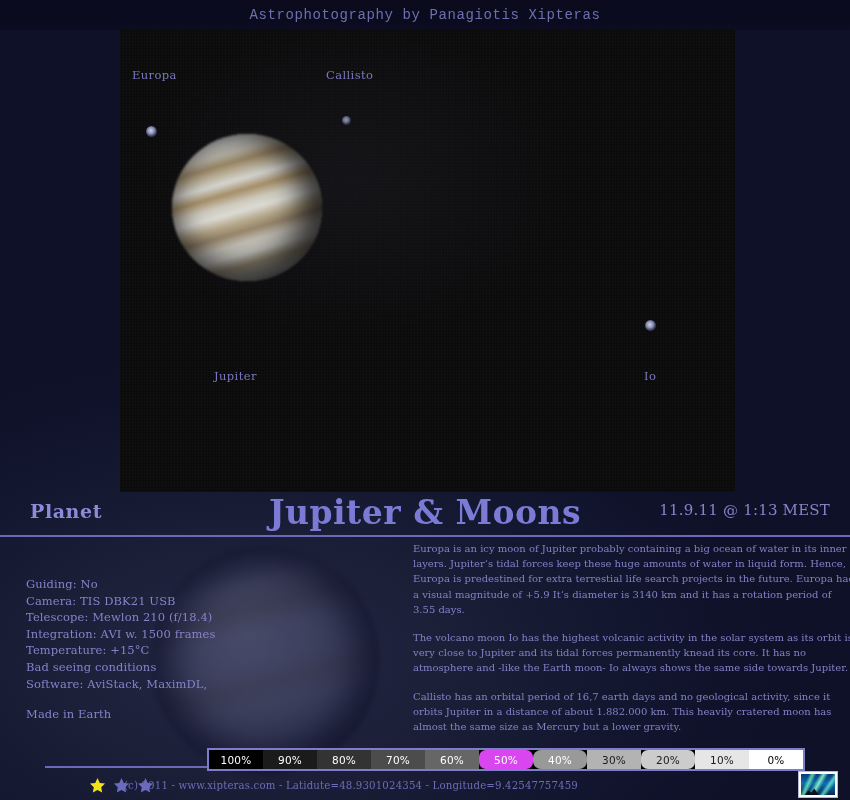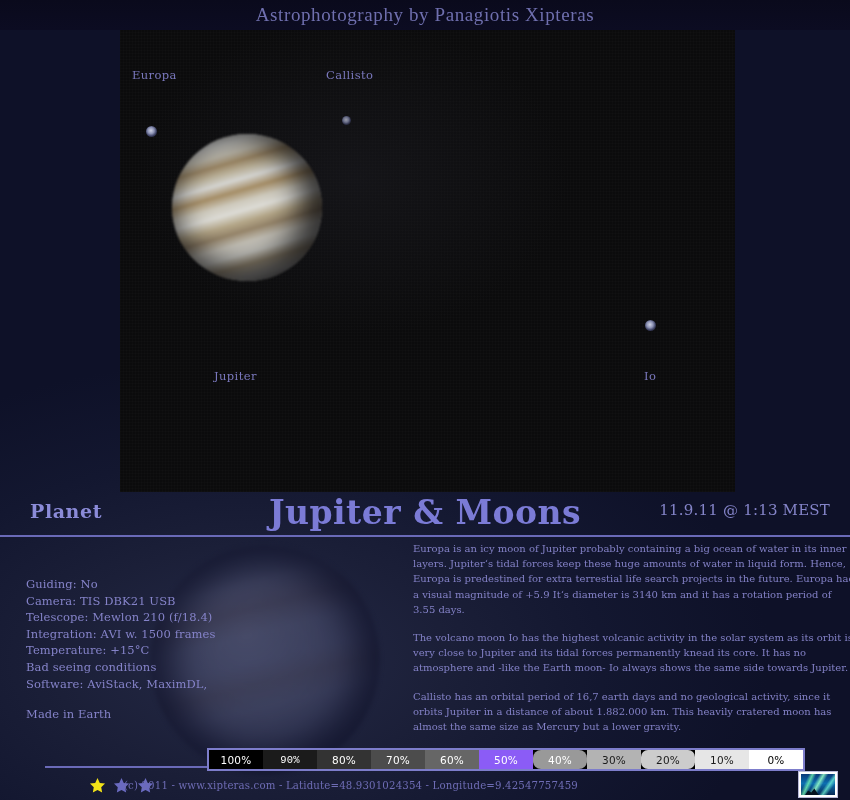--- a/index.html
+++ b/index.html
@@ -65,24 +65,24 @@
     position: absolute;
     left: 0; top: 0;
     width: 850px;
     height: 30px;
     display: flex;
     align-items: center;
     justify-content: center;
     background: linear-gradient(180deg,#0a0a1c 0%, #0c0c22 100%);
   }
   .top-banner .site-title {
-    font-size: 19px;
+    font-size: 14px;
     letter-spacing: 0.6px;
     color: #6f6fae;
-    font-family: Liberation Serif, serif;
+    font-family: Liberation Mono, monospace;
   }
 
   
   .photo-frame {
     position: absolute;
     left: 120px;
     top: 30px;
     width: 615px;
     height: 462px;
     background: #0a0a0a;
@@ -351,25 +351,25 @@
   <div class="desc">
     <p>Europa is an icy moon of Jupiter probably containing a big ocean of water in its inner layers. Jupiter‘s tidal forces keep these huge amounts of water in liquid form. Hence, Europa is predestined for extra terrestial life search projects in the future. Europa had a visual magnitude of +5.9  It‘s diameter is 3140 km and it has a rotation period of 3.55 days.</p>
     <p>The volcano moon Io has the highest volcanic activity in the solar system as its orbit is very close to Jupiter and its tidal forces permanently knead its core. It has no atmosphere and -like the Earth moon- Io always shows the same side towards Jupiter.</p>
     <p>Callisto has an orbital period of 16,7 earth days and no geological activity, since it orbits Jupiter in a distance of about 1.882.000 km. This heavily cratered moon has almost the same size as Mercury but a lower gravity.</p>
   </div>
 
   <div class="rule" id="rule-mid"></div>
 
   <div class="scale-wrap" id="scale-bar">
       <div class="scale-cell" style="background: rgb(0, 0, 0); color: rgb(255, 255, 255);">100%</div>
-      <div class="scale-cell" style="background: rgb(27, 27, 27); color: rgb(255, 255, 255); font-family: Liberation Mono, monospace;">90%</div>
+      <div class="scale-cell" style="background: rgb(27, 27, 27); color: rgb(255, 255, 255);">90%</div>
       <div class="scale-cell" style="background: rgb(51, 51, 51); color: rgb(255, 255, 255);">80%</div>
       <div class="scale-cell" style="background: rgb(76, 76, 76); color: rgb(255, 255, 255);">70%</div>
       <div class="scale-cell" style="background: rgb(102, 102, 102); color: rgb(255, 255, 255);">60%</div>
-      <div class="scale-cell" style="background: #8b5cf6; color: rgb(255, 255, 255);">50%</div>
+      <div class="scale-cell" style="background: #d946ef; color: rgb(255, 255, 255); border-radius: 7px;">50%</div>
       <div class="scale-cell" style="background: rgb(153, 153, 153); color: rgb(255, 255, 255); border-radius: 8px;">40%</div>
       <div class="scale-cell" style="background: rgb(179, 179, 179); color: rgb(26, 26, 26);">30%</div>
       <div class="scale-cell" style="background: rgb(204, 204, 204); color: rgb(26, 26, 26); border-radius: 7px;">20%</div>
       <div class="scale-cell" style="background: rgb(230, 230, 230); color: rgb(26, 26, 26);">10%</div>
       <div class="scale-cell" style="background: rgb(255, 255, 255); color: rgb(0, 0, 0);">0%</div>
     </div>
 
   <div class="footer-stars" id="footer-stars">
       <svg class="star" viewBox="0 0 24 24">
         <path d="M12 2.6l2.9 6.1 6.6.9-4.8 4.6 1.2 6.6L12 17.6 6.1 20.8l1.2-6.6L2.5 9.6l6.6-.9z" fill="#f2e218"></path>

